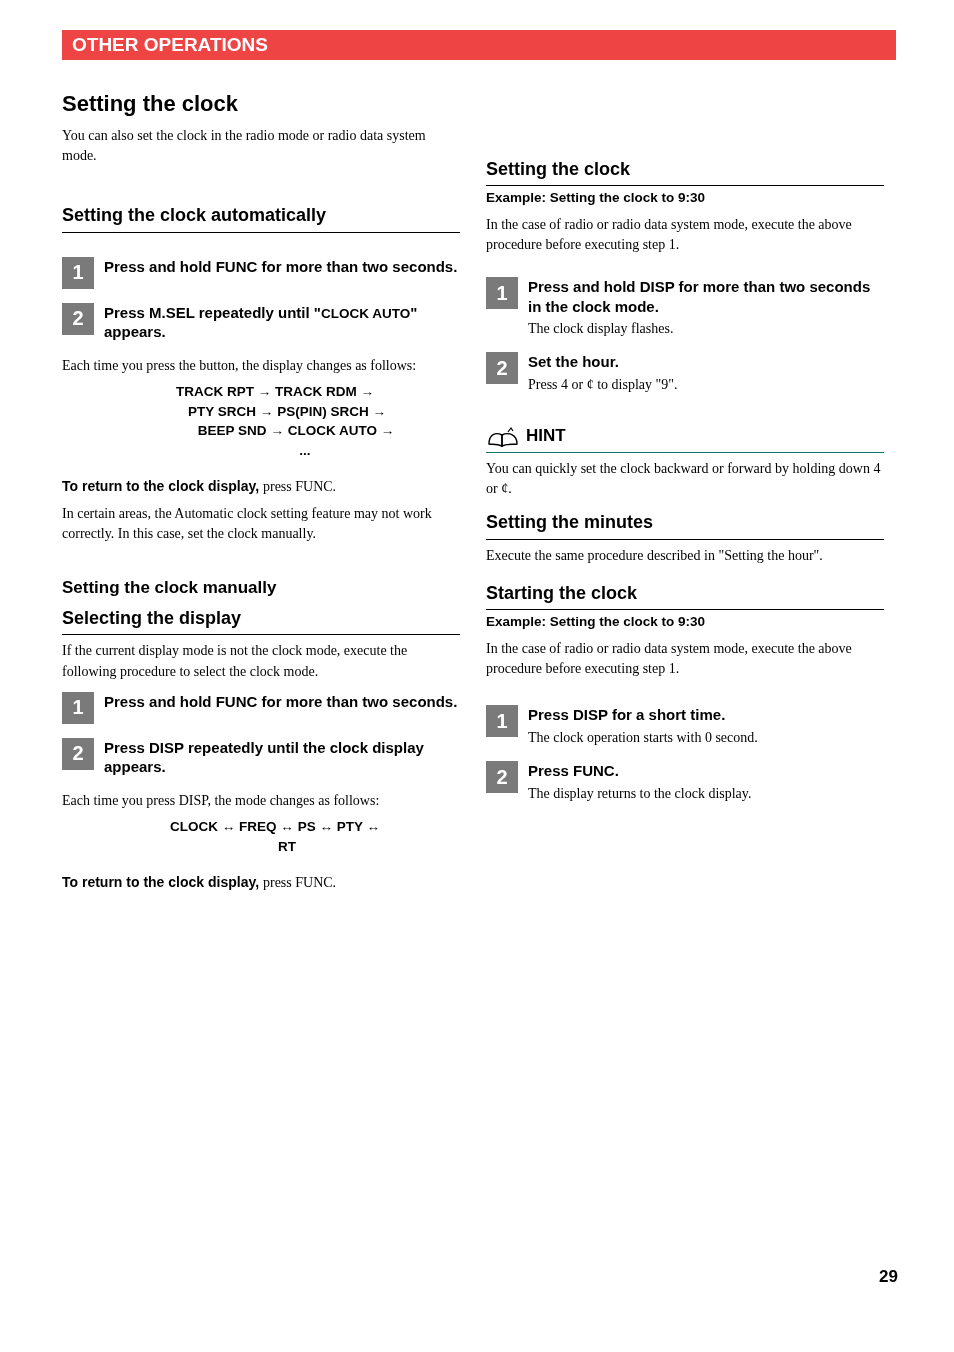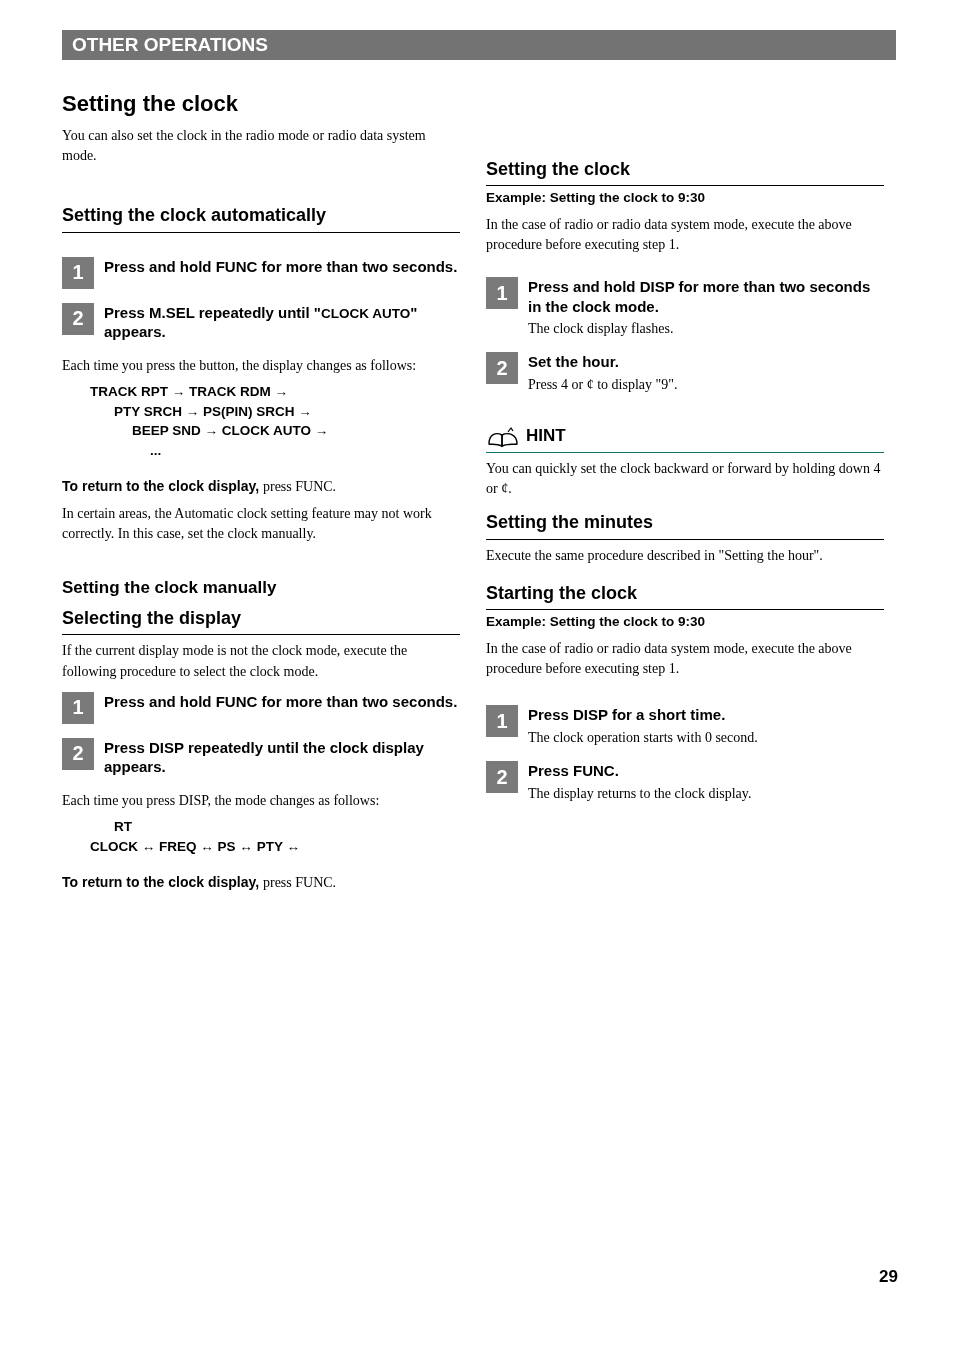--- a/index.html
+++ b/index.html
@@ -14,21 +14,21 @@
     line-height: 1.45;
   }
   .page {
     position: relative;
     width: 954px;
     min-height: 1352px;
     padding: 0 62px 0 62px;
     box-sizing: border-box;
   }
   .bar {
-    background: #737373;
+    background: #ef4444;
     color: #fff;
     width: 834px;
     height: 30px;
     margin-top: 30px;
     display: flex;
     align-items: center;
     font-family: Arial, Helvetica, sans-serif;
     font-size: 19px;
     font-weight: bold;
     padding-left: 10px;
@@ -86,20 +86,21 @@
     font-family: Arial, Helvetica, sans-serif;
     font-size: 15px;
     font-weight: bold;
     line-height: 1.3;
     flex: 1;
   }
   .sans {
     font-family: Arial, Helvetica, sans-serif;
     font-weight: bold;
     font-size: 13.5px;
+    text-align: center;
   }
   .cycle {
     margin-left: 28px;
   }
   .cycle-line {
     white-space: nowrap;
   }
   .hint-icon {
     display: inline-block;
     width: 34px;
@@ -219,33 +220,33 @@
         </div>
 
         <div class="step">
           <div class="num">2</div>
           <div class="step-text">Press DISP repeatedly until the clock display appears.</div>
         </div>
 
         <p class="p">Each time you press DISP, the mode changes as follows:</p>
 
         <div class="cycle sans">
-          <div class="cycle-line" style="margin-left:24px">
-            <span>RT</span>
-          </div>
           <div class="cycle-line">
             <span>CLOCK</span>
             <span class="arrow-r"> ↔ </span>
             <span>FREQ</span>
             <span class="arrow-r"> ↔ </span>
             <span>PS</span>
             <span class="arrow-r"> ↔ </span>
             <span>PTY</span>
             <span class="arrow-r"> ↔ </span>
           </div>
+          <div class="cycle-line" style="margin-left:24px">
+            <span>RT</span>
+          </div>
         </div>
 
         <div style="height:10px"></div>
         <p class="p">
           <span class="to-return">To return to the clock display, </span><span class="to-return-body">press FUNC.</span>
         </p>
       </div>
 
       <div class="col">
         <div style="height:70px"></div>

